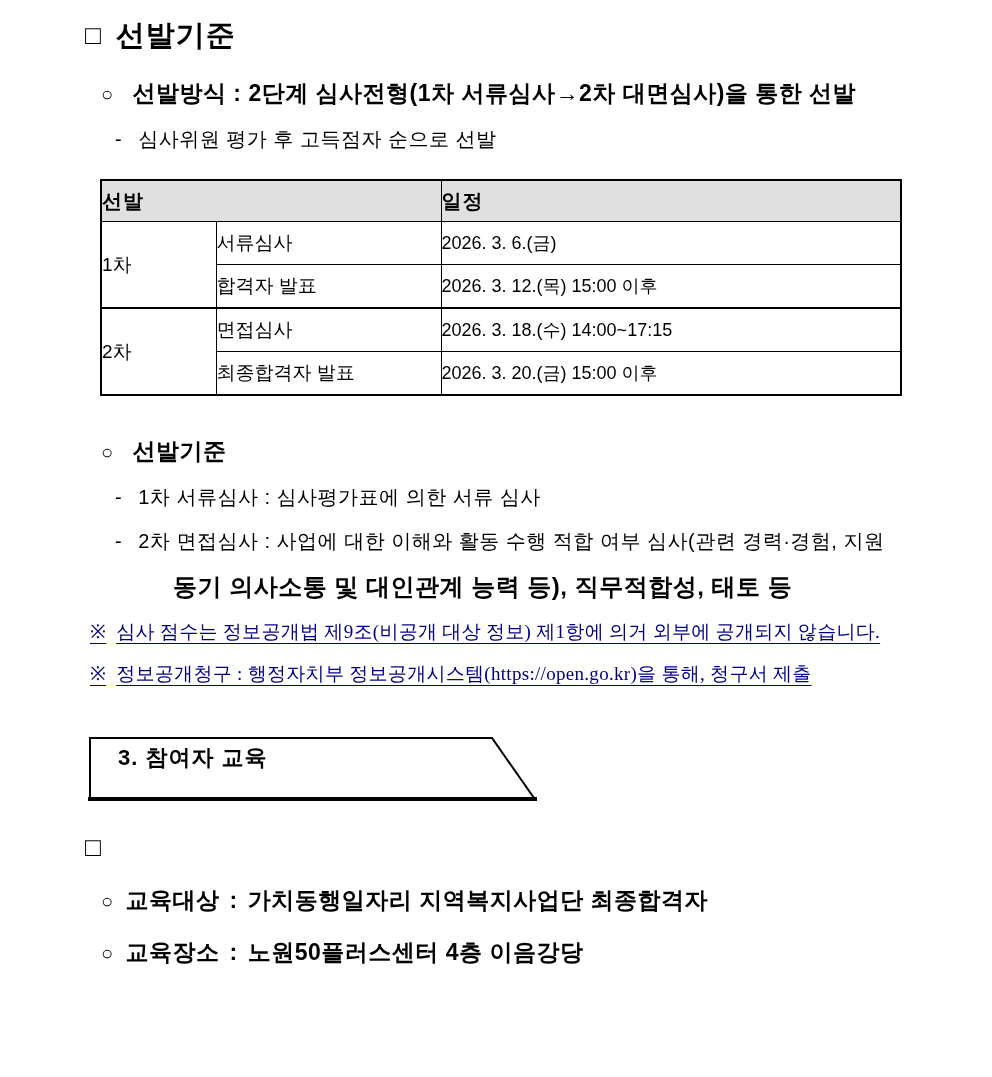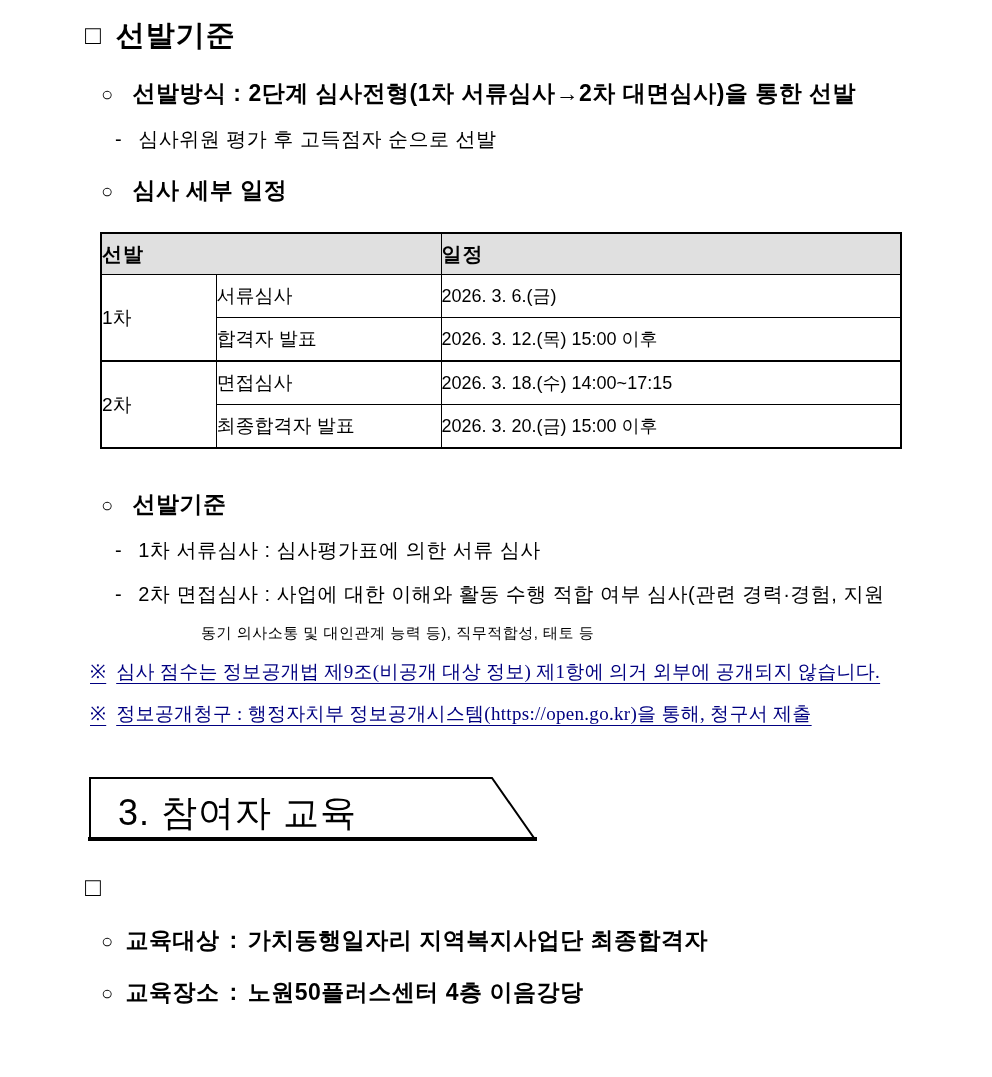--- a/index.html
+++ b/index.html
@@ -12,21 +12,21 @@
 
   
   .sec-title { font-size: 29px; font-weight: bold; letter-spacing: 1px; display: flex; align-items: center; gap: 14px; }
   .sq { font-size: 26px; font-weight: normal; position: relative; top: -1px; }
 
   
   .bullet { font-size: 23px; font-weight: bold; margin-top: 22px; margin-left: 16px; white-space: nowrap; letter-spacing: 0.5px; }
   .bullet .circ { font-size: 20px; margin-right: 12px; font-weight: normal; }
   .dash-line { font-size: 20px; margin-top: 17px; margin-left: 30px; white-space: nowrap; letter-spacing: 0.5px; }
   .dash-line .dash { margin-right: 10px; }
-  .cont-line { font-size: 15px; margin-top: 16px; margin-left: 116px; white-space: nowrap; letter-spacing: 0.5px; }
+  .cont-line { font-size: 24px; margin-top: 16px; margin-left: 88px; white-space: nowrap; letter-spacing: 0.5px; font-weight: bold; }
 
   
   table.sched {
     border-collapse: collapse; margin: 26px 0 0 15px;
     table-layout: fixed; width: 800px;
   }
   table.sched th, table.sched td {
     border: 1px solid #000; text-align: left; vertical-align: middle;
     font-weight: normal; padding: 0;
   }
@@ -48,22 +48,22 @@
     text-decoration: underline; text-underline-offset: 5px;
     white-space: nowrap; letter-spacing: 0.3px;
   }
   .note .nmark { margin-right: 10px; }
   .notes-block { }
 
   
   .banner { position: relative; width: 452px; height: 66px; margin: 48px 0 0 3px; }
   .banner svg { position: absolute; left: 0; top: 0; }
   .banner .banner-label {
-    position: absolute; left: 30px; top: 14px;
-    font-size: 36px; font-weight: normal; letter-spacing: 1px;
+    position: absolute; left: 30px; top: 8px;
+    font-size: 22px; font-weight: bold; letter-spacing: 1px;
   }
 
   .sec2-title { margin-top: 32px; }
 
   
   .edu-item { font-size: 23px; font-weight: bold; margin-top: 21px; margin-left: 16px; white-space: nowrap; letter-spacing: 0.5px; }
   .edu-item .circ { font-size: 20px; margin-right: 12px; font-weight: normal; }
   .edu-item .sep { margin: 0 10px; }
 
   .mt-big { margin-top: 40px; }
@@ -81,24 +81,20 @@
   <div class="bullet">
     <span class="circ">○</span>
     <span>선발방식 : 2단계 심사전형(1차 서류심사→2차 대면심사)을 통한 선발</span>
   </div>
 
   <div class="dash-line">
     <span class="dash">-</span>
     <span>심사위원 평가 후 고득점자 순으로 선발</span>
   </div>
 
-  <div class="bullet">
-    <span class="circ">○</span>
-    <span>심사 세부 일정</span>
-  </div>
 
   <table class="sched">
     <colgroup>
         <col class="c1">
         <col class="c2">
         <col class="c3">
       </colgroup>
     <thead>
       <tr>
         <th colspan="2">선발</th>

